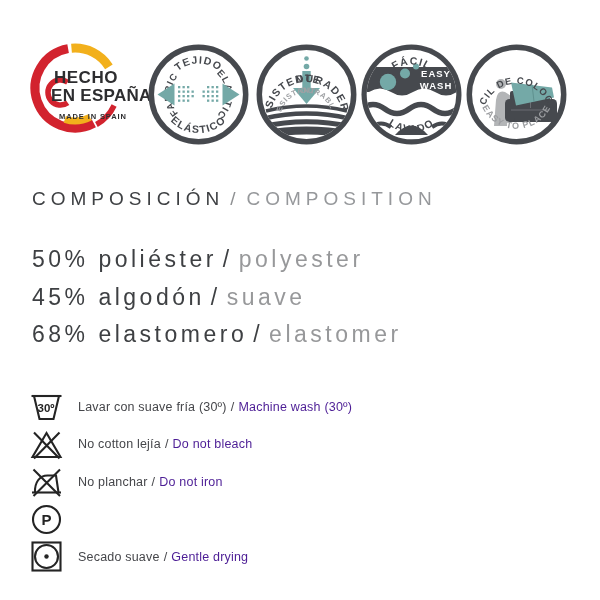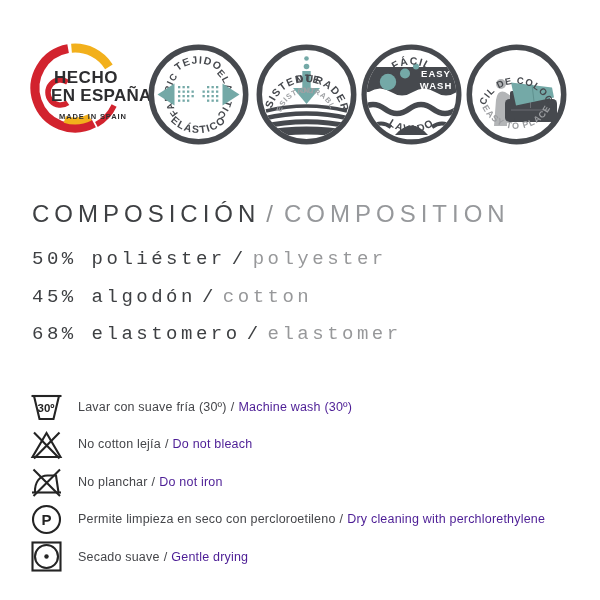--- a/index.html
+++ b/index.html
@@ -9,24 +9,24 @@
 
   
   .badge-svg{display:block;}
   .curve-dark{fill:#46494e;font-size:10.5px;font-weight:700;letter-spacing:1.2px;}
   .curve-dark-sm{fill:#46494e;font-size:9.5px;font-weight:700;letter-spacing:1px;}
   .curve-gray{fill:#9fa1a4;font-size:7.5px;font-weight:600;letter-spacing:0.8px;}
   .curve-gray-md{fill:#9b9da0;font-size:9px;font-weight:600;letter-spacing:1px;}
   .wash-white{fill:#ffffff;font-size:9.5px;font-weight:700;letter-spacing:1px;}
 
   
-  .heading{left:32px;top:200px;font-size:24px;letter-spacing:5px;color:#3e4043;white-space:nowrap;}
+  .heading{left:32px;top:188px;font-size:19px;letter-spacing:5px;color:#3e4043;white-space:nowrap;}
   .heading .sep{color:#8f9193;margin:0 6px;}
   .heading .en{color:#96989b;}
-  .comp-lines{left:32px;top:241px;font-size:19px;letter-spacing:3.5px;color:#3e4043;font-family:Liberation Mono, monospace;}
+  .comp-lines{left:32px;top:241px;font-size:23px;letter-spacing:3.5px;color:#3e4043;}
   .comp-line{height:37.5px;line-height:37.5px;white-space:nowrap;}
   .comp-line .sep{margin:0 6px;}
   .comp-line .en{color:#97989a;}
 
   
   .care{left:30px;top:390px;}
   .care-row{display:flex;align-items:center;height:33px;margin-bottom:4.6px;}
   .care-icon{width:33px;height:33px;flex:0 0 33px;}
   .care-text{margin-left:15px;font-size:12.5px;color:#45464a;white-space:nowrap;letter-spacing:0.2px;}
   .care-text .sep{margin:0 4px;}
@@ -181,21 +181,21 @@
 
   <div class="abs heading">
     <span class="es">COMPOSICIÓN</span><span class="sep">/</span><span class="en">COMPOSITION</span>
   </div>
 
   <div class="abs comp-lines">
     <div class="comp-line">
       <span class="es">50% poliéster</span><span class="sep">/</span><span class="en">polyester</span>
     </div>
     <div class="comp-line">
-      <span class="es">45% algodón</span><span class="sep">/</span><span class="en">cotton</span>
+      <span class="es">45% algodón</span><span class="sep">/</span><span class="en">suave</span>
     </div>
     <div class="comp-line">
       <span class="es">68% elastomero</span><span class="sep">/</span><span class="en">elastomer</span>
     </div>
   </div>
 
   <div class="abs care">
 
     <div class="care-row">
       <svg class="care-icon" viewBox="0 0 33 33">
@@ -227,23 +227,20 @@
       <div class="care-text">
         <span class="es">No planchar</span><span class="sep">/</span><span class="en">Do not iron</span>
       </div>
     </div>
 
     <div class="care-row">
       <svg class="care-icon" viewBox="0 0 33 33">
         <circle class="ci" cx="16.5" cy="16.5" r="13.5"></circle>
         <text x="16.5" y="22" text-anchor="middle" font-size="15" class="ci-txt">P</text>
       </svg>
-      <div class="care-text">
-        <span class="es">Permite limpieza en seco con percloroetileno</span><span class="sep">/</span><span class="en">Dry cleaning with perchlorethylene</span>
-      </div>
     </div>
 
     <div class="care-row">
       <svg class="care-icon" viewBox="0 0 33 33">
         <rect class="ci" x="2.5" y="2.5" width="28" height="28"></rect>
         <circle class="ci" cx="16.5" cy="16.5" r="11.5"></circle>
         <circle cx="16.5" cy="16.5" r="2.2" fill="#242424"></circle>
       </svg>
       <div class="care-text">
         <span class="es">Secado suave</span><span class="sep">/</span><span class="en">Gentle drying</span>

